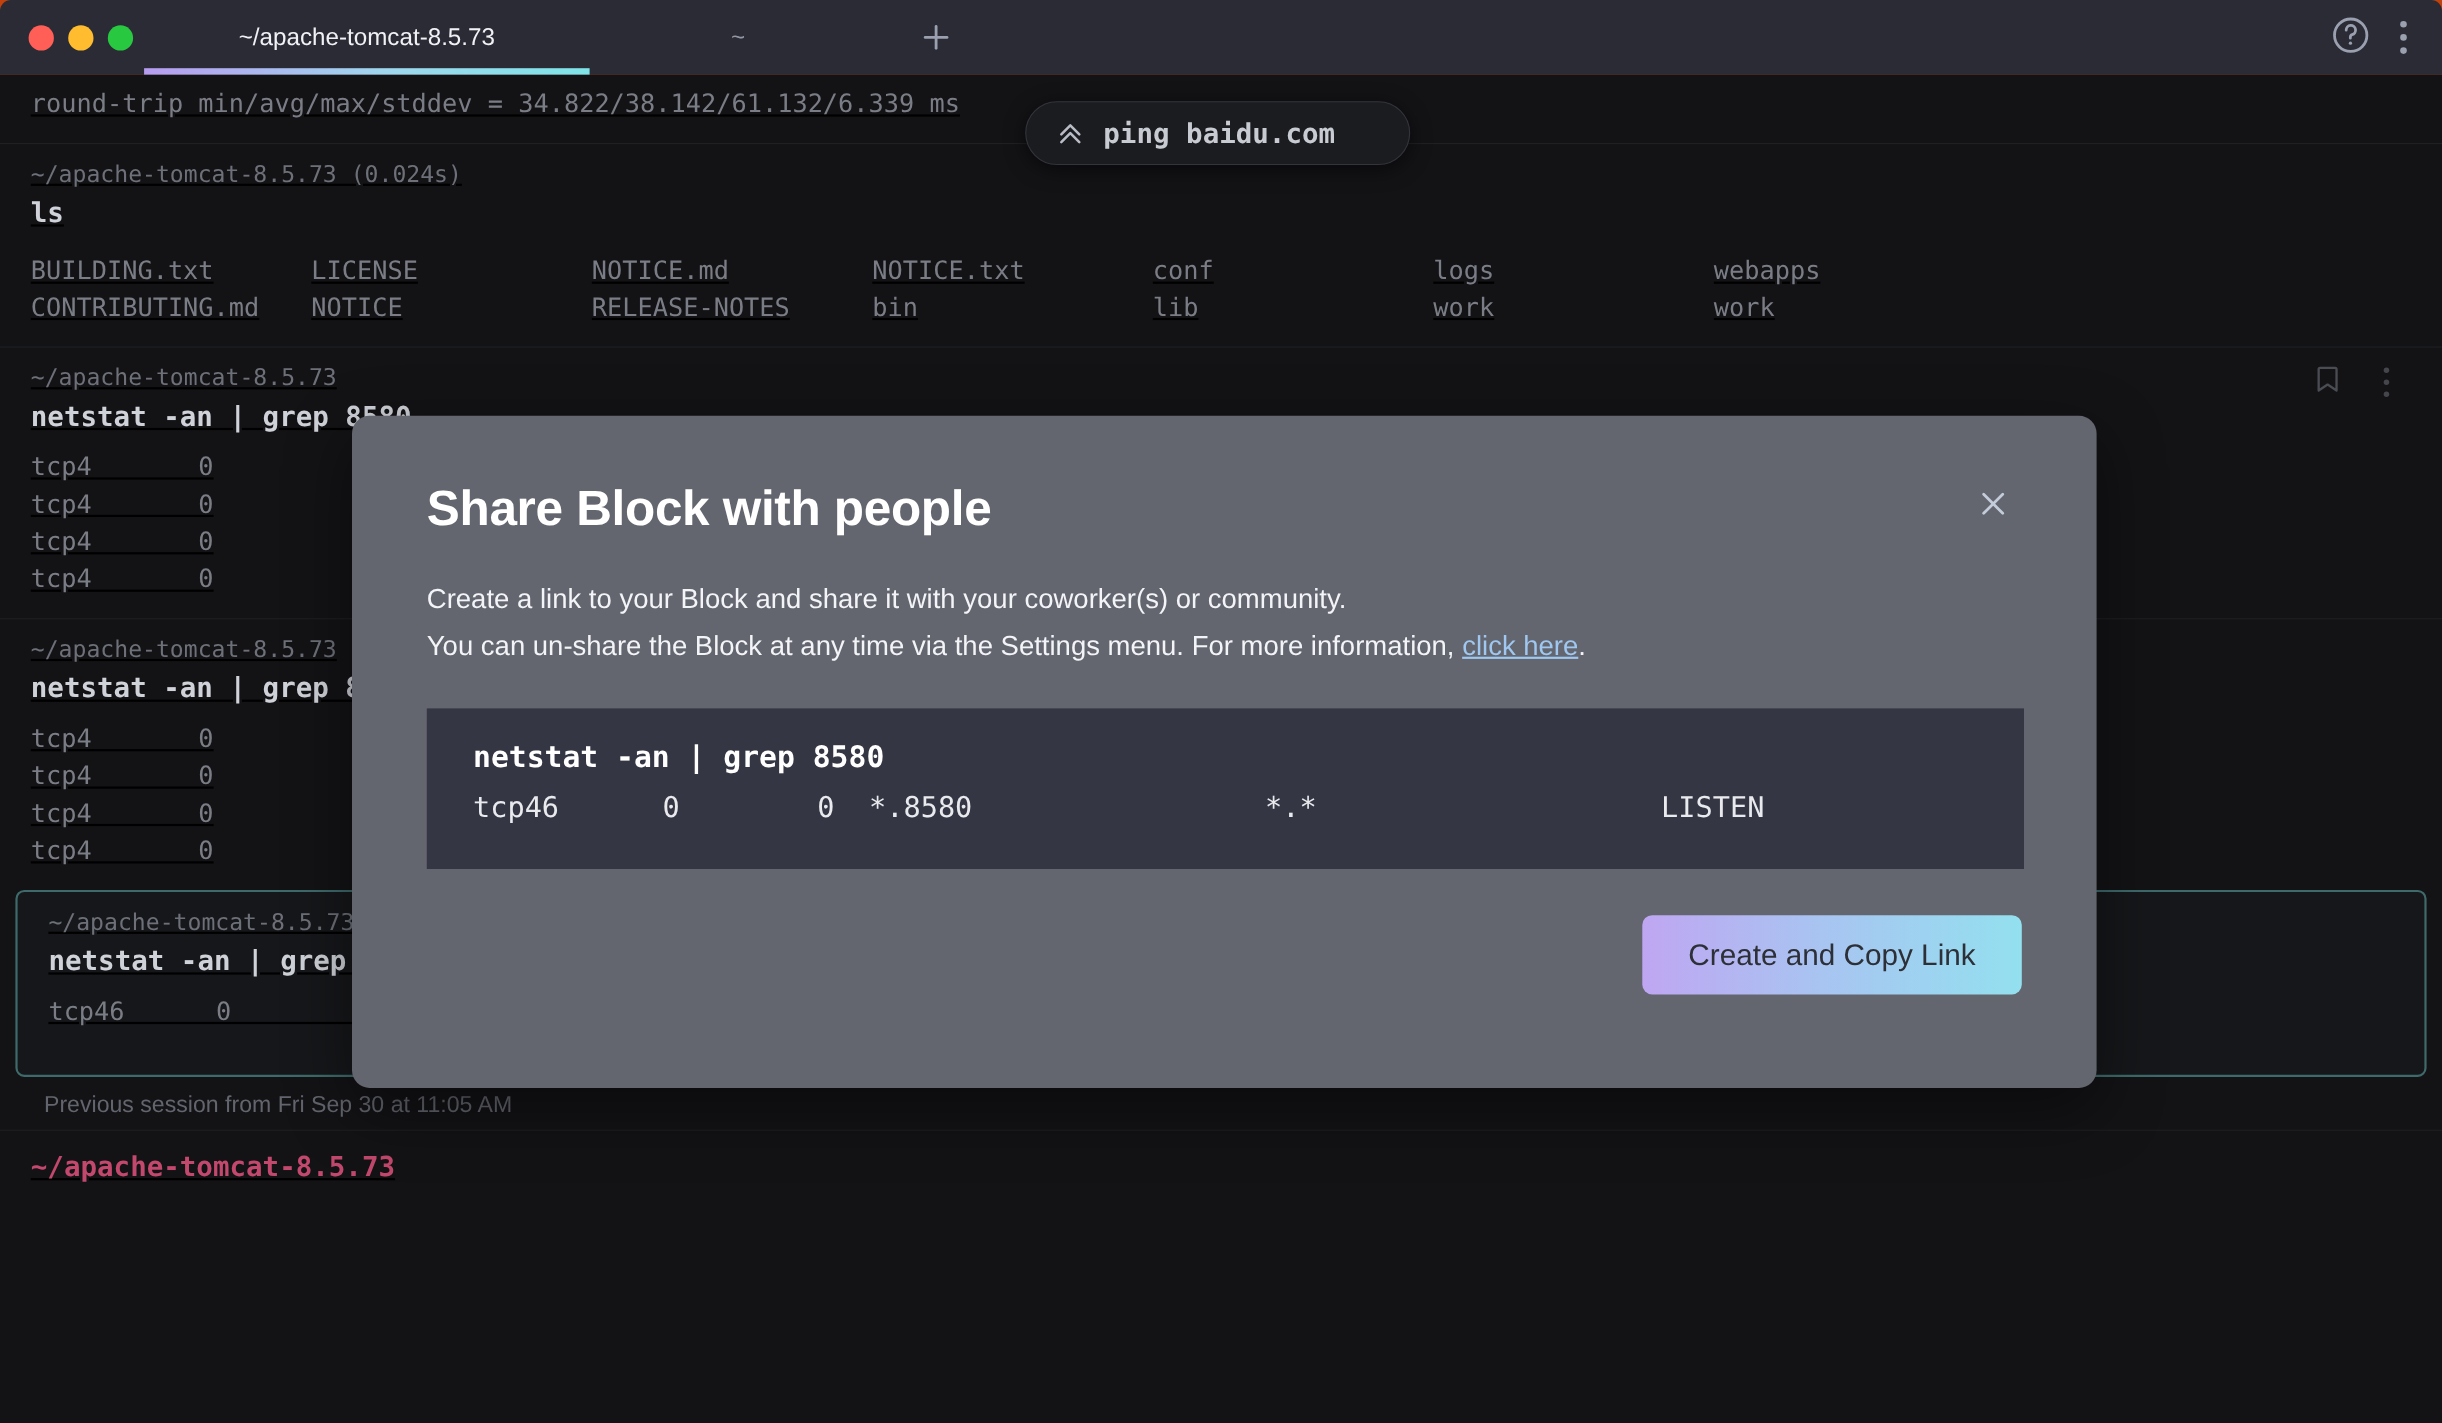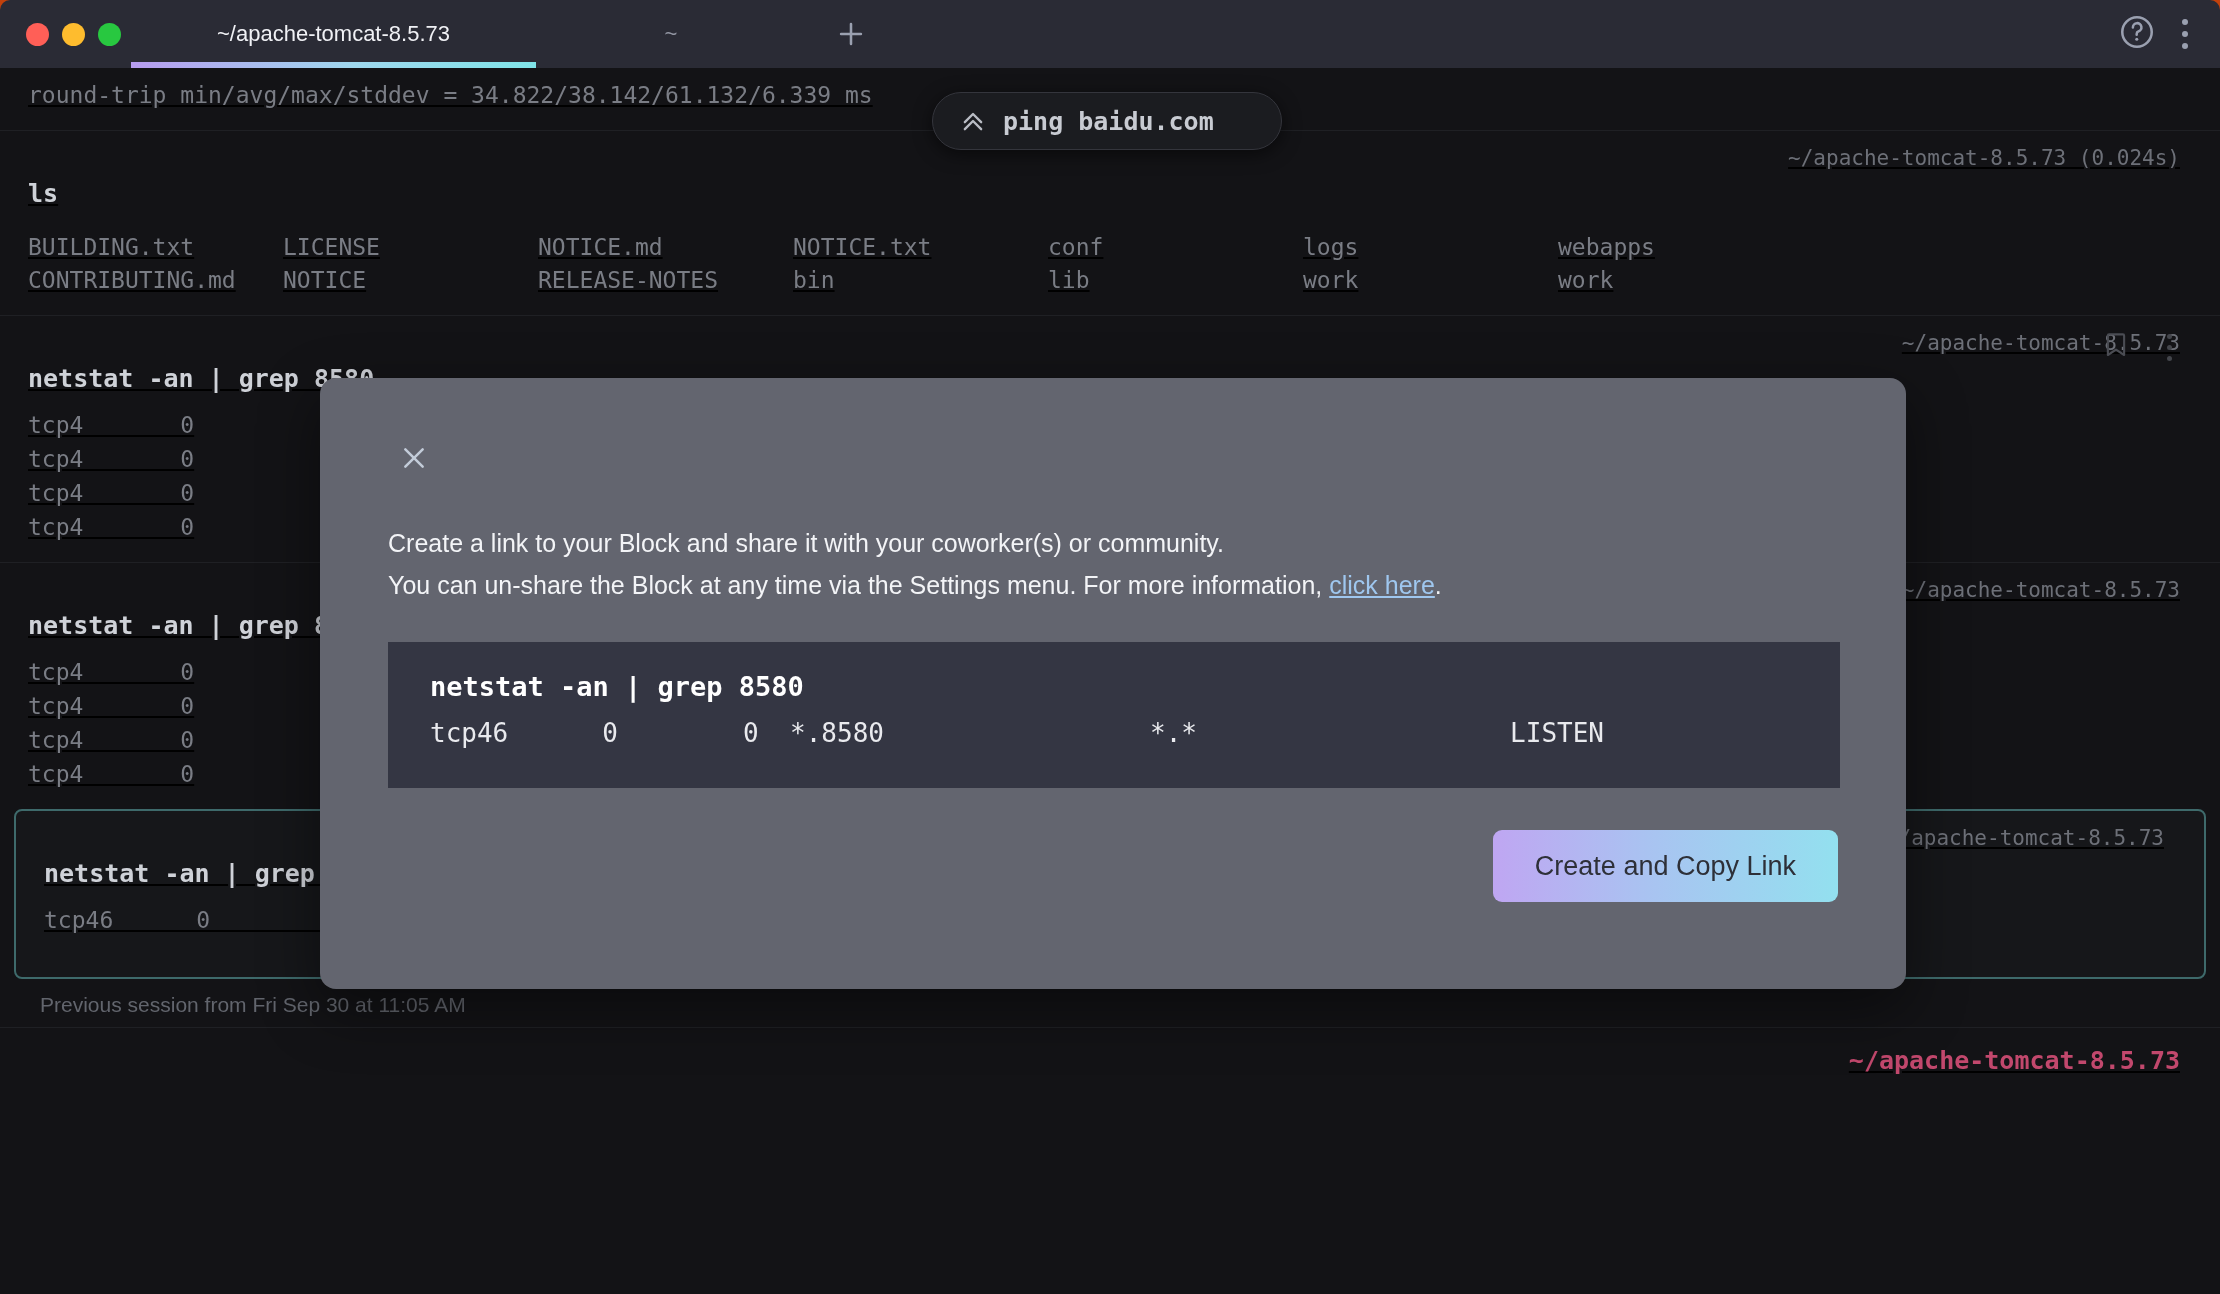--- a/index.html
+++ b/index.html
@@ -103,21 +103,20 @@
     border: 2px solid #3e6a6b;
     border-radius: 8px;
     margin: 0 14px;
     background: #16171a;
   }
   .prompt-line {
     font-size: 21px;
     color: #6d7078;
     line-height: 34px;
     white-space: pre;
-    text-align: right;
   }
   .prompt-line.pink { color: #c2486d; font-weight: bold; font-size: 25px; line-height: 46px; }
   .cmd-line {
     font-size: 25px;
     color: #cfd2d8;
     font-weight: bold;
     line-height: 38px;
     white-space: pre;
   }
   .out-line {
@@ -396,20 +395,21 @@
       </svg>
     </span>
     <span class="pill-text">ping baidu.com</span>
   </div>
 
   <div class="modal-scrim"></div>
 
   <div class="modal">
 
     <div class="modal-header">
+      <div class="modal-title">Share Block with people</div>
       <div class="modal-close">
         <span>
           <svg width="32" height="32" viewBox="0 0 24 24" fill="none" stroke="currentColor" stroke-width="1.9" stroke-linecap="round">
             <line x1="5.5" y1="5.5" x2="18.5" y2="18.5"></line>
             <line x1="18.5" y1="5.5" x2="5.5" y2="18.5"></line>
           </svg>
         </span>
       </div>
     </div>
 

